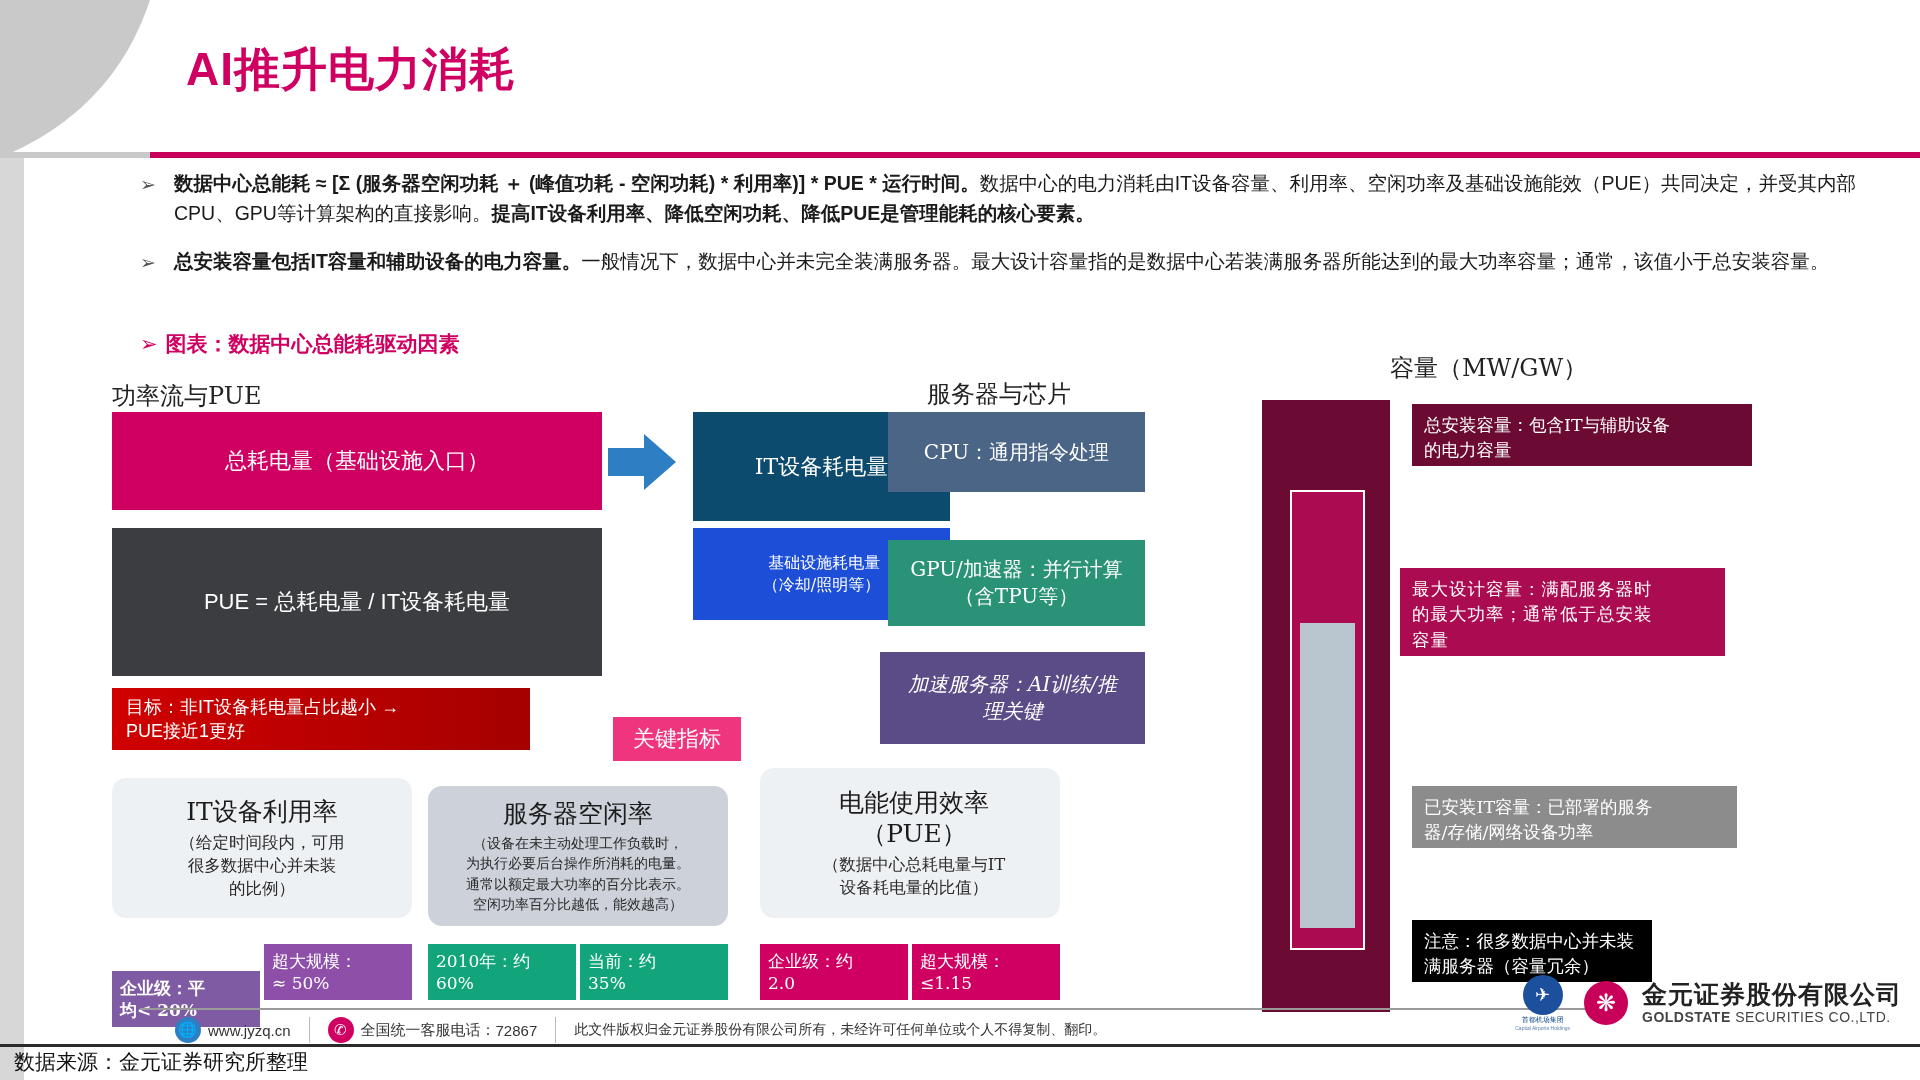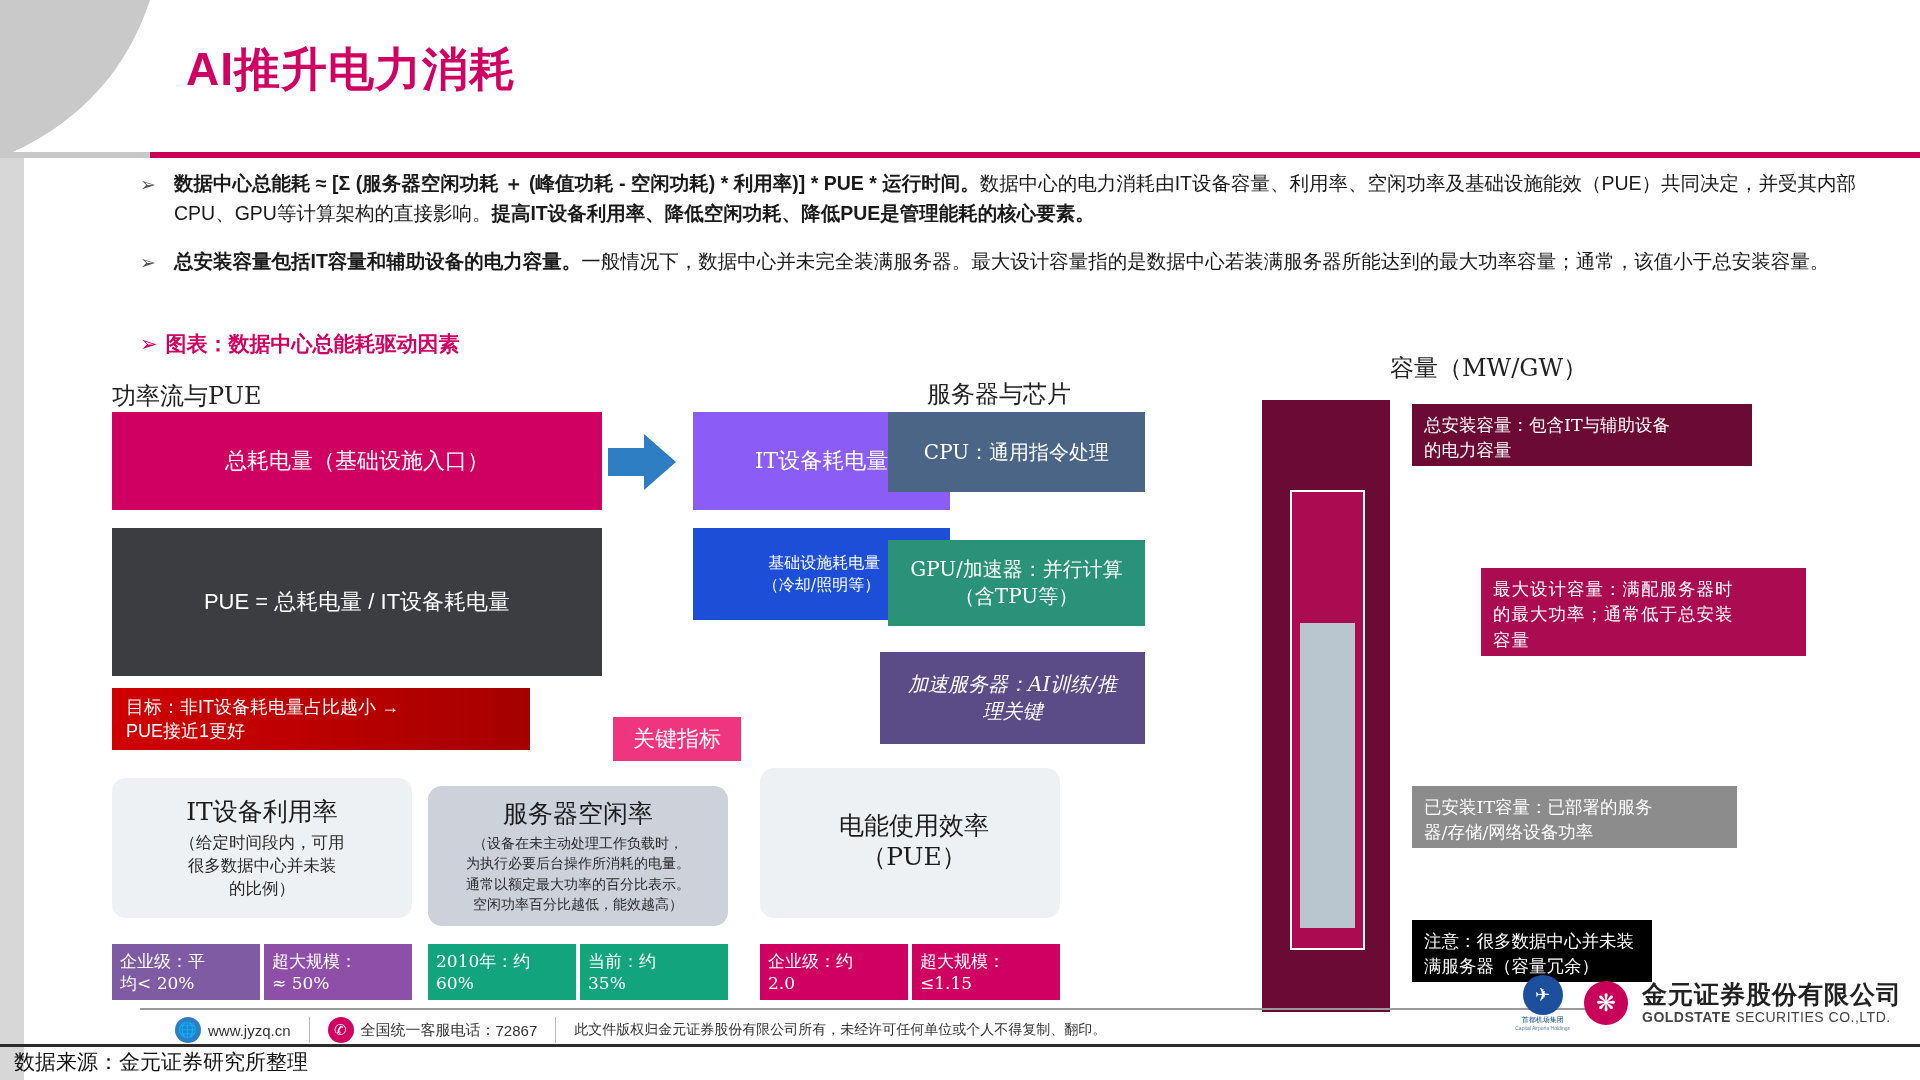--- a/index.html
+++ b/index.html
@@ -104,21 +104,21 @@
 <div class="col-cap" style="left:112px;top:380px;">功率流与PUE</div>
 <div class="col-cap" style="left:888px;top:378px;margin-left:39px;">服务器与芯片</div>
 <div class="col-cap" style="left:1390px;top:352px;">容量（MW/GW）</div>
 
 <div class="box" style="left:112px;top:412px;width:490px;height:98px;background:#cf0061;font-size:22px;">总耗电量（基础设施入口）</div>
 
 <svg class="flow-arrow" style="left:608px;top:432px;" width="70" height="60" viewBox="0 0 70 60">
   <polygon points="0,16 36,16 36,2 68,30 36,58 36,44 0,44" fill="#2e7ec4"></polygon>
 </svg>
 
-<div class="box" style="left:693px;top:412px;width:257px;height:98px;background:#8b5cf6;font-size:22px;">IT设备耗电量</div>
+<div class="box" style="left:693px;top:412px;width:257px;height:109px;background:#0c4a6e;font-size:22px;">IT设备耗电量</div>
 
 <div class="box" style="left:112px;top:528px;width:490px;height:148px;background:#3b3d41;font-size:22px;
      font-family:'Liberation Sans',sans-serif;">PUE = 总耗电量 / IT设备耗电量</div>
 
 <div class="box" style="left:693px;top:528px;width:257px;height:92px;background:#1d4ed8;font-size:16px;white-space:pre-line;text-align:right;">基础设施耗电量
 （冷却/照明等）</div>
 
 <div class="box left-al" style="left:112px;top:688px;width:418px;height:62px;
      background:linear-gradient(90deg,#d00000 0%,#a50000 100%);font-size:18px;white-space:pre-line;
      font-family:'Liberation Sans',sans-serif;padding-left:14px;">目标：非IT设备耗电量占比越小 →
@@ -131,53 +131,55 @@
 （含TPU等）</div>
 <div class="box" style="left:880px;top:652px;width:265px;height:92px;background:#5b4b86;font-size:20px;white-space:pre-line;font-style:italic;">加速服务器：AI训练/推
 理关键</div>
 
 <div class="card" style="left:112px;top:778px;width:300px;height:140px;background:#eef1f4;">
   <div class="ttl" style="white-space:pre-line">IT设备利用率</div>
   <div class="sub" style="white-space:pre-line">（给定时间段内，可用
 很多数据中心并未装
 的比例）</div>
 </div>
-<div class="badge" style="left:112px;top:944px;width:148px;height:56px;background:#7f5ba3;white-space:pre-line;justify-content:flex-start;text-align:left;">企业级：平
+<div class="badge" style="left:112px;top:971px;width:148px;height:56px;background:#7f5ba3;white-space:pre-line;justify-content:flex-start;text-align:left;font-weight:bold;">企业级：平
 均&lt; 20%</div>
 <div class="badge" style="left:264px;top:944px;width:148px;height:56px;background:#8e4fa8;white-space:pre-line;justify-content:flex-start;text-align:left;">超大规模：
 ≈ 50%</div>
 
 <div class="card" style="left:428px;top:778px;width:300px;height:140px;background:#cdd2da;margin-top:8px;">
   <div class="ttl" style="white-space:pre-line">服务器空闲率</div>
   <div class="sub small" style="white-space:pre-line">（设备在未主动处理工作负载时，
 为执行必要后台操作所消耗的电量。
 通常以额定最大功率的百分比表示。
 空闲功率百分比越低，能效越高）</div>
 </div>
 <div class="badge" style="left:428px;top:944px;width:148px;height:56px;background:#12a57b;white-space:pre-line;justify-content:flex-start;text-align:left;">2010年：约
 60%</div>
 <div class="badge" style="left:580px;top:944px;width:148px;height:56px;background:#12a57b;white-space:pre-line;justify-content:flex-start;text-align:left;">当前：约
 35%</div>
 
 <div class="card" style="left:760px;top:768px;width:300px;height:150px;background:#eef1f4;padding-left:20px;">
   <div class="ttl" style="white-space:pre-line">电能使用效率
 （PUE）</div>
+  <div class="sub" style="white-space:pre-line">（数据中心总耗电量与IT
+设备耗电量的比值）</div>
 </div>
 <div class="badge" style="left:760px;top:944px;width:148px;height:56px;background:#cf0061;white-space:pre-line;justify-content:flex-start;text-align:left;">企业级：约
 2.0</div>
 <div class="badge" style="left:912px;top:944px;width:148px;height:56px;background:#cf0061;white-space:pre-line;justify-content:flex-start;text-align:left;">超大规模：
 ≤1.15</div>
 
 <div class="cap-outer" style="left:1262px;top:400px;width:128px;height:612px;"></div>
 <div class="cap-mid" style="left:1290px;top:490px;width:75px;height:460px;"></div>
 <div class="cap-inner" style="left:1300px;top:623px;width:55px;height:305px;"></div>
 
 <div class="cap-note" style="left:1412px;top:404px;width:340px;height:62px;background:#6b0a32;white-space:pre-line;">总安装容量：包含IT与辅助设备
 的电力容量</div>
-<div class="cap-note" style="left:1481px;top:568px;width:325px;height:88px;background:#ab0b50;white-space:pre-line;letter-spacing:1px;">最大设计容量：满配服务器时
+<div class="cap-note" style="left:1400px;top:568px;width:325px;height:88px;background:#ab0b50;white-space:pre-line;letter-spacing:1px;">最大设计容量：满配服务器时
 的最大功率；通常低于总安装
 容量</div>
 <div class="cap-note" style="left:1412px;top:786px;width:325px;height:62px;background:#8c8c8c;white-space:pre-line;">已安装IT容量：已部署的服务
 器/存储/网络设备功率</div>
 <div class="cap-note" style="left:1412px;top:920px;width:240px;height:62px;background:#000000;white-space:pre-line;">注意：很多数据中心并未装
 满服务器（容量冗余）</div>
 
 <div class="footer-bar"></div>
 <div class="foot-row">
   <span class="circ" style="background:#2e7ec4;">🌐</span>

